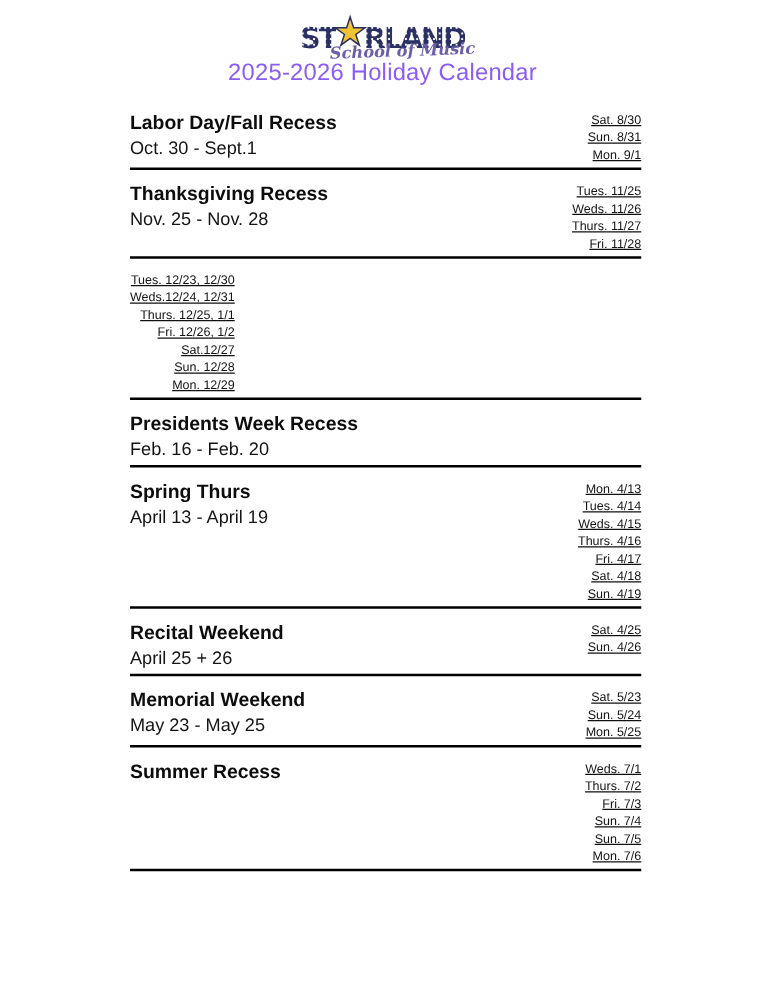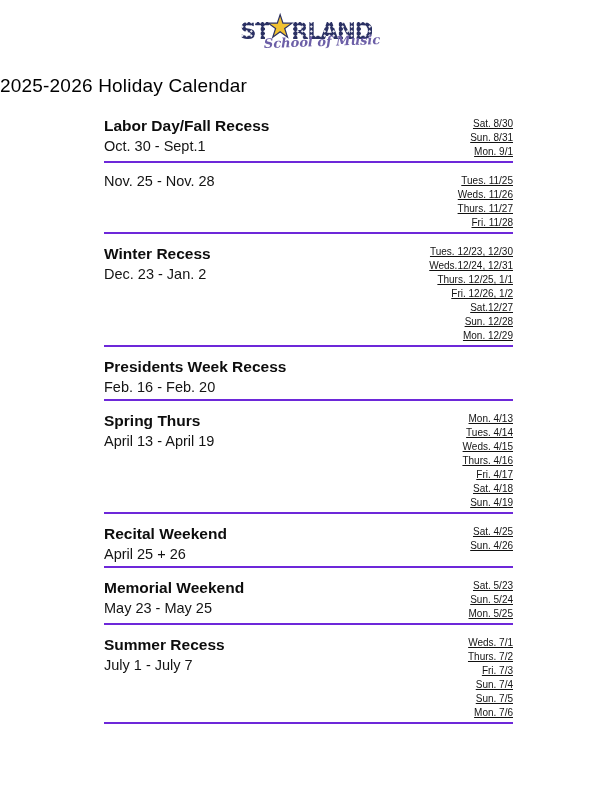--- a/index.html
+++ b/index.html
@@ -63,38 +63,37 @@
     font-weight: bold;
     font-size: 13px;
     color: #6c5fa7;
     margin-top: -8px;
     transform: translateX(16px) rotate(-2deg);
     letter-spacing: 0;
   }
 
   
   .doc-title {
-    margin-top: 27px;
-    text-align: left;
+    text-align: center;
     font-size: 19px;
     font-weight: normal;
-    color: #000000;
+    color: #8b5cf6;
     letter-spacing: 0.2px;
   }
 
   
   .sections {
     margin: 9px auto 0 104px;
     width: 409px;
   }
   .section {
     display: flex;
     justify-content: flex-start;
     align-items: flex-start;
-    border-bottom: 2px solid #6d28d9;
+    border-bottom: 2px solid #000000;
     padding: 9px 0 2px 0;
   }
   .section-left { flex: 1 1 auto; }
   .section-title {
     font-size: 15.5px;
     line-height: 22px;
     font-weight: bold;
     color: #0d0d0d;
   }
   .section-range {
@@ -141,35 +140,32 @@
       </div>
       <div class="section-days">
           <div class="day">Sat. 8/30</div>
           <div class="day">Sun. 8/31</div>
           <div class="day">Mon. 9/1</div>
         </div>
     </section>
 
     <section class="section">
       <div class="section-left">
+        <h2 class="section-title">Thanksgiving Recess</h2>
         <p class="section-range">Nov. 25 - Nov. 28</p>
       </div>
       <div class="section-days">
           <div class="day">Tues. 11/25</div>
           <div class="day">Weds. 11/26</div>
           <div class="day">Thurs. 11/27</div>
           <div class="day">Fri. 11/28</div>
         </div>
     </section>
 
     <section class="section">
-      <div class="section-left">
-        <h2 class="section-title">Winter Recess</h2>
-        <p class="section-range">Dec. 23 - Jan. 2</p>
-      </div>
       <div class="section-days">
           <div class="day">Tues. 12/23, 12/30</div>
           <div class="day">Weds.12/24, 12/31</div>
           <div class="day">Thurs. 12/25, 1/1</div>
           <div class="day">Fri. 12/26, 1/2</div>
           <div class="day">Sat.12/27</div>
           <div class="day">Sun. 12/28</div>
           <div class="day">Mon. 12/29</div>
         </div>
     </section>
@@ -216,21 +212,20 @@
       <div class="section-days">
           <div class="day">Sat. 5/23</div>
           <div class="day">Sun. 5/24</div>
           <div class="day">Mon. 5/25</div>
         </div>
     </section>
 
     <section class="section">
       <div class="section-left">
         <h2 class="section-title">Summer Recess</h2>
-        <p class="section-range">July 1 - July 7</p>
       </div>
       <div class="section-days">
           <div class="day">Weds. 7/1</div>
           <div class="day">Thurs. 7/2</div>
           <div class="day">Fri. 7/3</div>
           <div class="day">Sun. 7/4</div>
           <div class="day">Sun. 7/5</div>
           <div class="day">Mon. 7/6</div>
         </div>
     </section>

